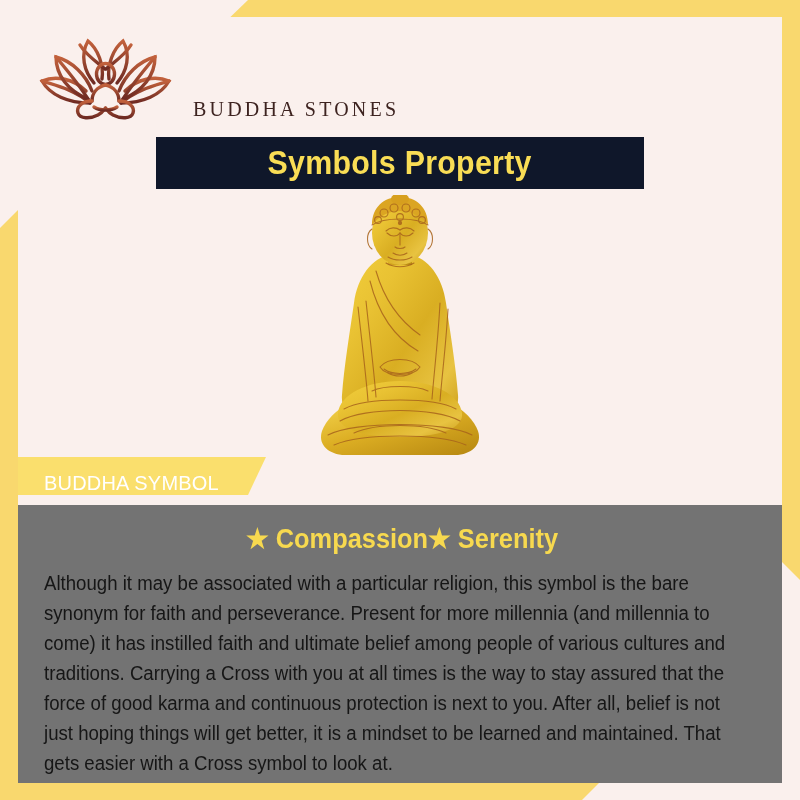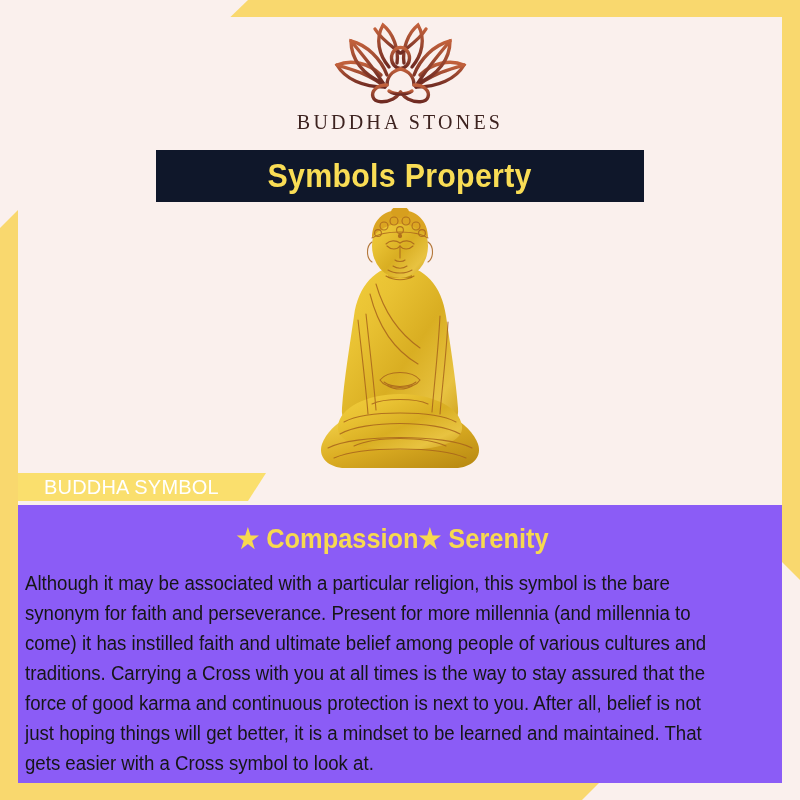--- a/index.html
+++ b/index.html
@@ -61,23 +61,24 @@
     left: 18px;
     top: 17px;
     right: 18px;
     bottom: 17px;
     background: #faf0ed;
     z-index: 2;
   }
 
   
   .brand {
+    padding-top: 16px;
     display: flex;
-    flex-direction: column;
-    align-items: center;
+    flex-direction: row;
+    align-items: flex-end;
   }
   .brand-mark {
     width: 175px;
     height: 88px;
     display: block;
   }
   .brand-name {
     margin-top: 6px;
     font-family: "Liberation Serif", serif;
     font-size: 20px;
@@ -117,47 +118,47 @@
   .buddha {
     width: 172px;
     height: 268px;
     display: block;
   }
 
   
   .tag {
     position: absolute;
     left: 0;
-    top: 456px;
+    top: 440px;
     width: 248px;
-    height: 28px;
+    height: 38px;
     background: #fadf6d;
     clip-path: polygon(0 0, 100% 0, calc(100% - 18px) 100%, 0 100%);
     display: flex;
-    align-items: center;
+    align-items: flex-end;
     z-index: 4;
   }
   .tag-text {
     color: #ffffff;
     font-size: 20px;
     padding-left: 26px;
     letter-spacing: 0.2px;
     font-weight: 400;
   }
 
   
   .panel {
     position: absolute;
     left: 0;
     right: 0;
     top: 488px;
     bottom: 0;
-    background: #8b5cf6;
+    background: #737373;
     z-index: 3;
-    padding: 18px 22px 0 7px;
+    padding: 18px 22px 0 26px;
   }
 
   .subtitle {
     text-align: center;
     font-family: "Liberation Sans Narrow", "Liberation Sans", sans-serif;
     font-size: 27px;
     font-weight: bold;
     color: #f7d94f;
     letter-spacing: 0px;
     white-space: nowrap;

